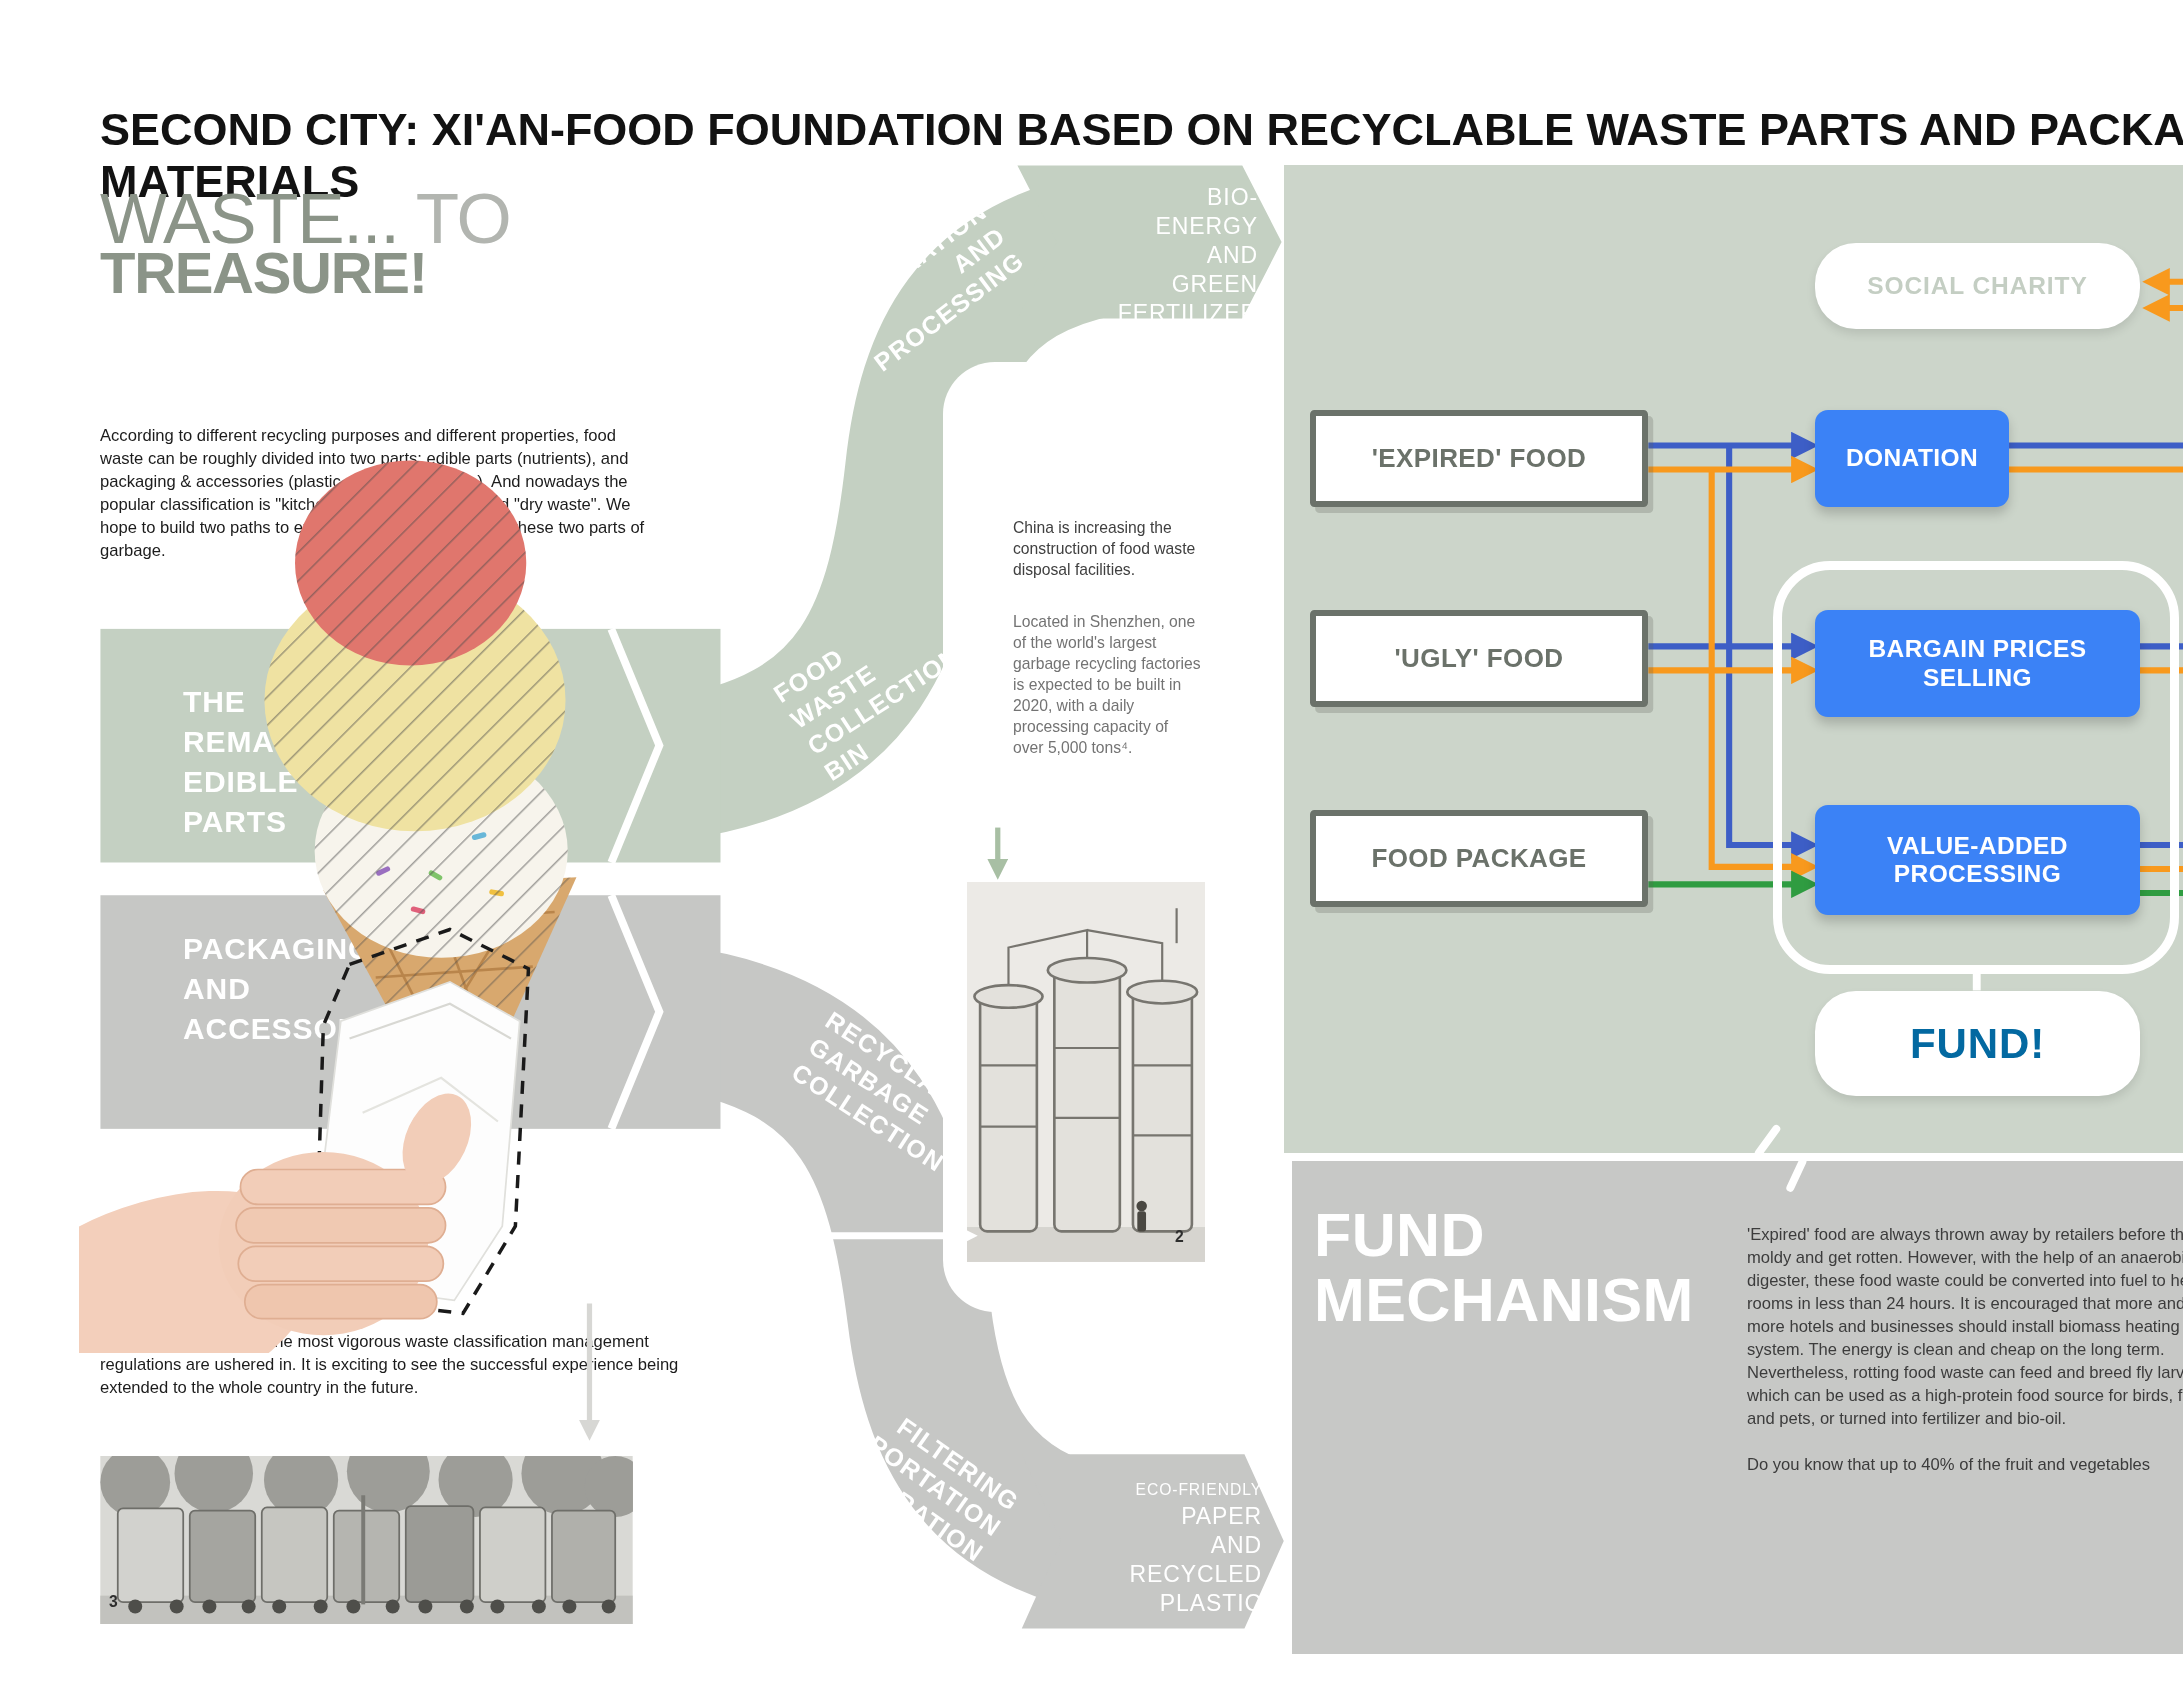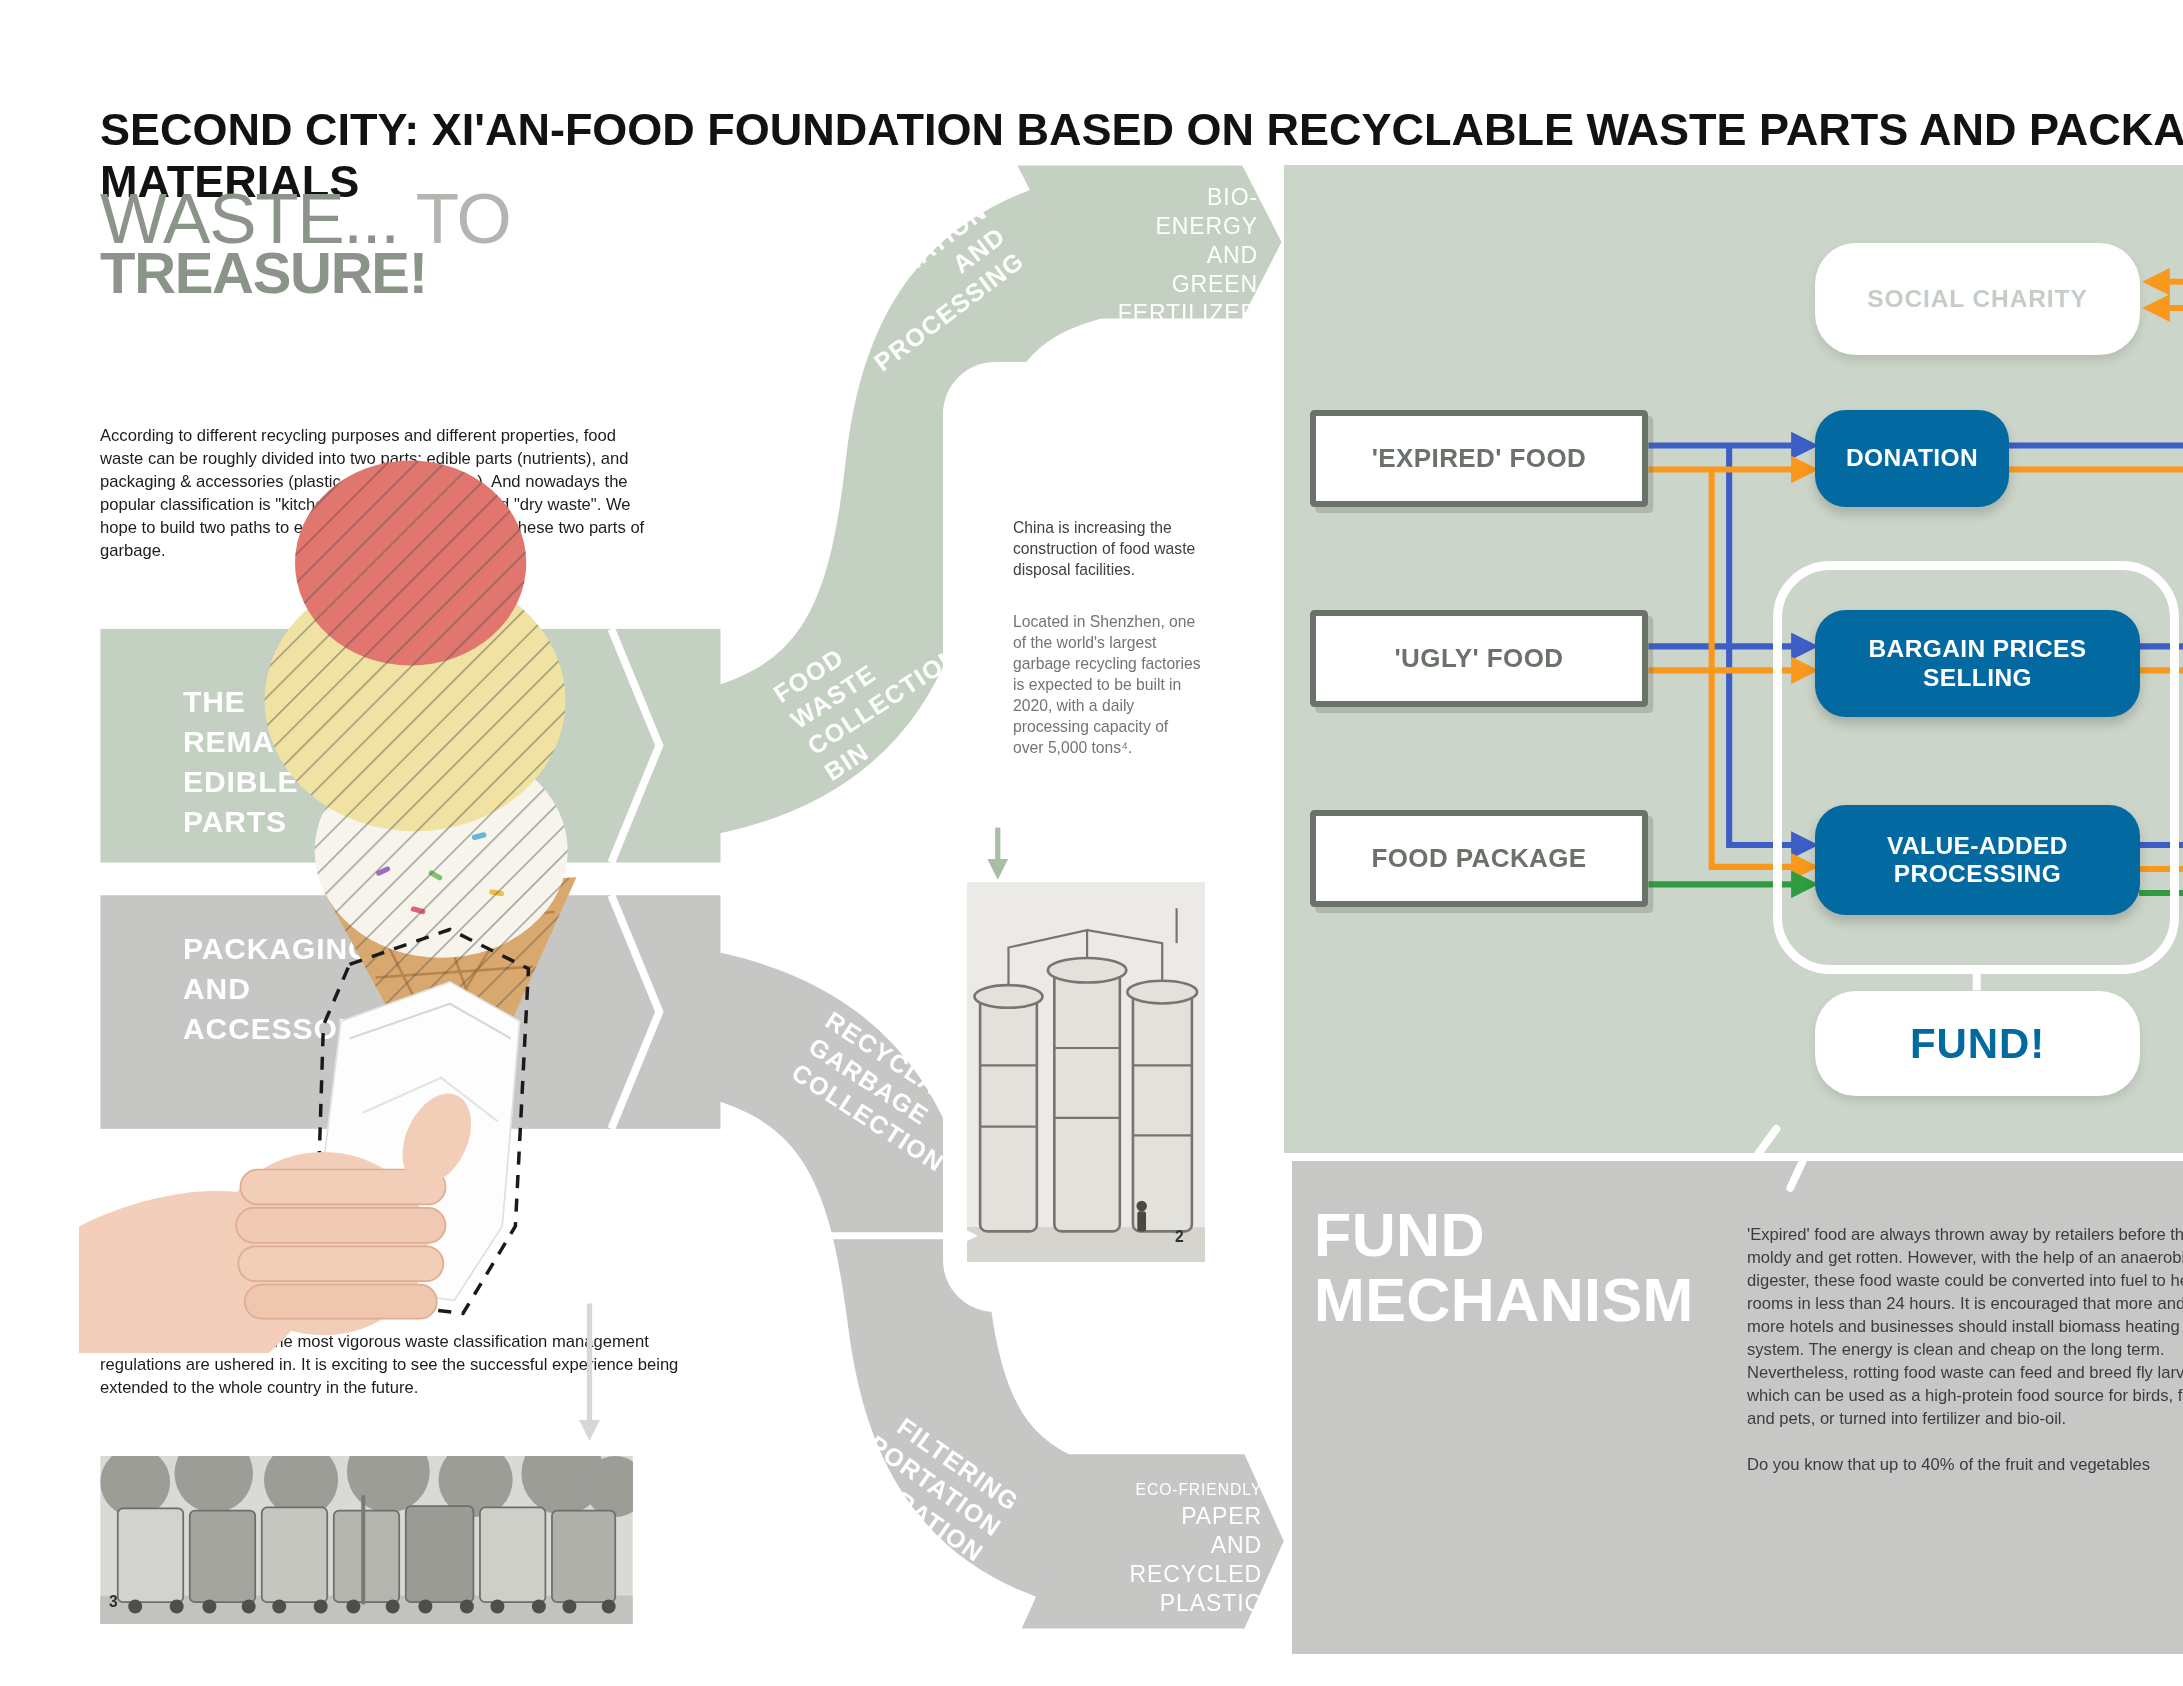--- a/index.html
+++ b/index.html
@@ -7,21 +7,21 @@
   body{width:3457px;height:1687px;position:relative;overflow:hidden;
        font-family:"Liberation Sans",sans-serif;}
   .abs{position:absolute}
   .b{font-weight:bold}
   .pre{white-space:pre-line}
   .para{position:absolute;color:#333;font-size:16.6px;line-height:23px}
   .panel{position:absolute}
   .src{position:absolute;background:#fff;border:6.1px solid #6b726a;border-radius:4.4px;
        display:flex;align-items:center;justify-content:center;font-weight:bold;color:#6b726a;
        font-size:26px;letter-spacing:0.4px;box-shadow:5.2px 6.1px 0 rgba(90,95,88,.25)}
-  .proc{position:absolute;background:#0369a1;border-radius:31px;display:flex;align-items:center;
+  .proc{position:absolute;background:#3b82f6;border-radius:13px;display:flex;align-items:center;
        justify-content:center;font-weight:bold;color:#fff;text-align:center;white-space:pre-line;
        font-size:24.5px;letter-spacing:0.4px;line-height:1.15;box-shadow:0 6.1px 10.5px rgba(0,0,0,.18)}
   .wbox{position:absolute;background:#fff;border-radius:41px;display:flex;align-items:center;
        justify-content:center;font-weight:bold;text-align:center;box-shadow:0 5.2px 9.6px rgba(0,0,0,.10)}
   .rlbl{position:absolute;color:#fff;font-weight:bold;font-size:25px;line-height:31px;
        white-space:pre-line;letter-spacing:1.3px}
   .chev{position:absolute;color:#fff;font-weight:normal;font-size:23px;line-height:29px;
        white-space:pre-line;text-align:right;letter-spacing:0.9px}
   .bandtxt{position:absolute;color:#fff;font-weight:bold;font-size:30px;line-height:40px;
        white-space:pre-line;letter-spacing:0.9px}
@@ -301,21 +301,21 @@
 
   <path d="M2285,1895 V2000" stroke="#a8bfa4" stroke-width="12" marker-end="url(#mLG)"></path>
   <path d="M1780,2830 H2220" stroke="#ffffff" stroke-width="16" marker-end="url(#mW)"></path>
   <path d="M1350,2985 V3285" stroke="#d7d7d4" stroke-width="12" marker-end="url(#mGr)"></path>
 </svg>
 
 <div class="src" style="left:1310px;top:410px;width:338px;height:97px">'EXPIRED' FOOD</div>
 <div class="src" style="left:1310px;top:610px;width:338px;height:97px">'UGLY' FOOD</div>
 <div class="src" style="left:1310px;top:810px;width:338px;height:97px">FOOD PACKAGE</div>
 
-<div class="wbox" style="left:1815px;top:243px;width:325px;height:112px;color:#c4cec3;font-size:24.5px;letter-spacing:0.9px">SOCIAL CHARITY</div>
+<div class="wbox" style="left:1815px;top:243px;width:325px;height:86px;color:#c4cec3;font-size:24.5px;letter-spacing:0.9px">SOCIAL CHARITY</div>
 <div class="proc" style="left:1815px;top:410px;width:194px;height:97px">DONATION</div>
 
 <div class="abs" style="left:1773px;top:561px;width:406px;height:413px;border:9.6px solid #fff;border-radius:57px"></div>
 <div class="proc" style="left:1815px;top:610px;width:325px;height:107px">BARGAIN PRICES
 SELLING</div>
 <div class="proc" style="left:1815px;top:805px;width:325px;height:110px">VALUE-ADDED
 PROCESSING</div>
 
 <div class="wbox" style="left:1815px;top:991px;width:325px;height:105px;color:#0369a1;font-size:42px;letter-spacing:0.9px">FUND!</div>
 

